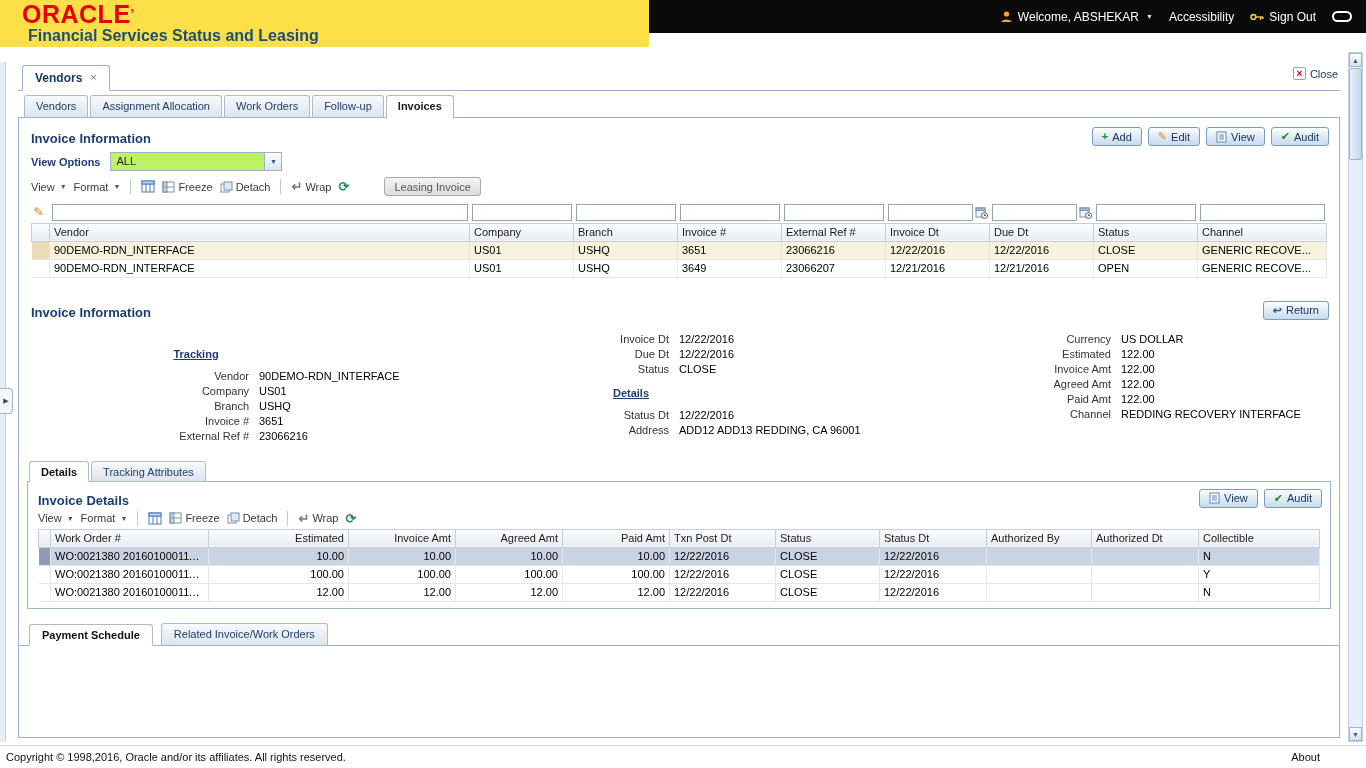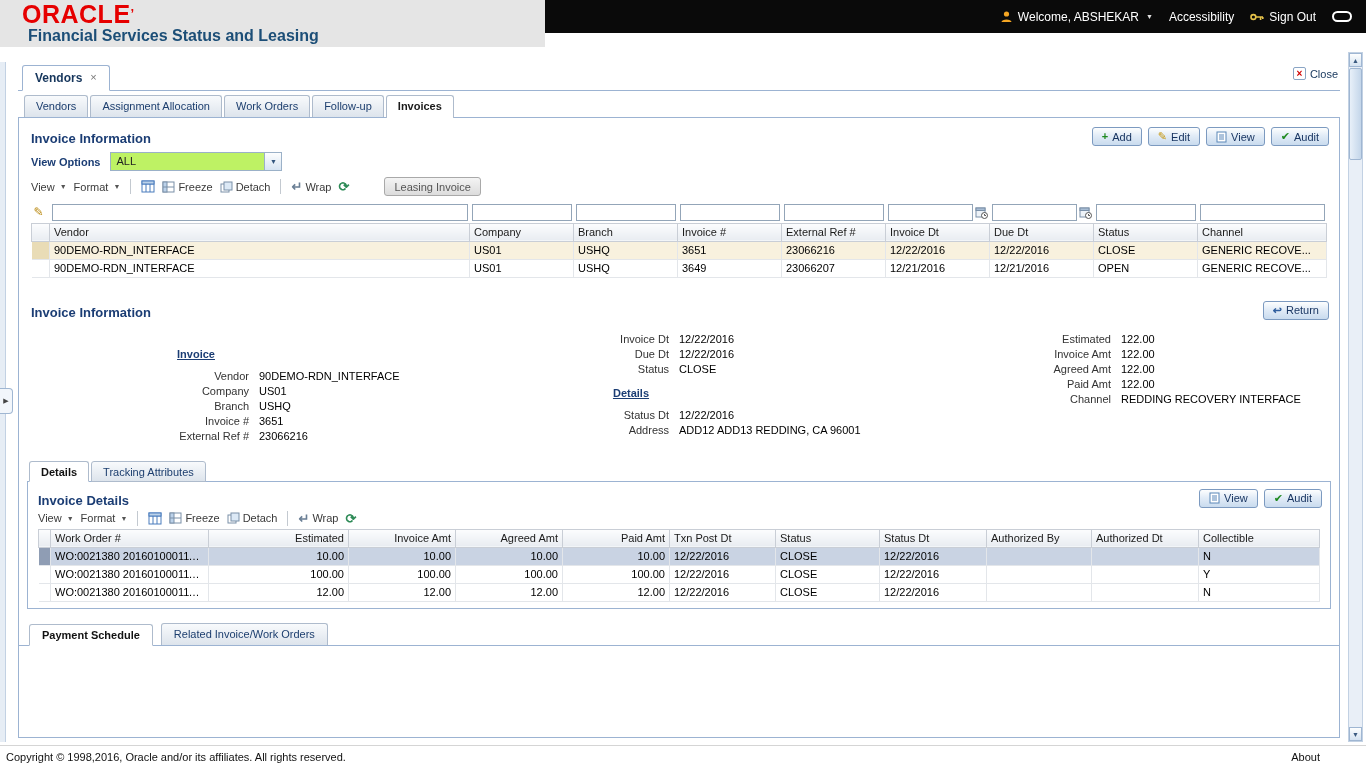--- a/index.html
+++ b/index.html
@@ -9,21 +9,21 @@
 
   
   .topbar{position:absolute;top:0;left:0;width:100%;height:33px;background:#0a0a0a;
     display:flex;align-items:center;justify-content:flex-end;gap:16px;padding-right:14px;
     color:#fff;font-size:12px;z-index:1;}
   .topbar .item{display:flex;align-items:center;gap:5px;cursor:pointer;}
   .caret{font-size:7px;color:#e0e0e0;margin-left:2px;}
   .power-pill{width:20px;height:11px;border:2px solid #fff;border-radius:7px;display:inline-block;}
 
   
-  .logo-block{position:absolute;top:0;left:0;width:545px;height:47px;background:#e5e5e5;
+  .logo-block{position:absolute;top:0;left:0;width:649px;height:47px;background:#fde047;
     padding:1px 16px 0 22px;z-index:3;}
   .oracle{color:#e60000;font-size:25px;font-weight:bold;letter-spacing:.5px;line-height:26px;}
   .oracle .mark{font-size:13px;vertical-align:top;}
   .app-title{color:#1c4e77;font-size:16px;font-weight:bold;margin-left:6px;line-height:17px;}
 
   
   .vscroll{position:absolute;right:3px;top:52px;width:15px;height:690px;background:#e9eff7;
     border:1px solid #c2d1e3;z-index:4;}
   .vs-btn{position:absolute;left:0;width:13px;height:14px;background:linear-gradient(#fdfefe,#d4e2f1);
     border:1px solid #9fb6d2;display:flex;align-items:center;justify-content:center;font-size:7px;color:#3a5a80;cursor:pointer;}
@@ -388,21 +388,21 @@
     <div class="sec-head" style="margin-top:14px;">
       <span class="sec-title">Invoice Information</span>
       <div class="btn">
         <span class="ico ico-return">↩</span>
         <span>Return</span>
       </div>
     </div>
 
     <div class="form3">
       <div class="c1">
-        <div class="fgroup-title">Invoice</div>
+        <div class="fgroup-title">Tracking</div>
         <div class="frow">
             <span class="flabel">Vendor</span>
             <span class="fval">90DEMO-RDN_INTERFACE</span>
           </div>
         <div class="frow">
             <span class="flabel">Company</span>
             <span class="fval">US01</span>
           </div>
         <div class="frow">
             <span class="flabel">Branch</span>
@@ -434,20 +434,24 @@
         <div class="frow">
             <span class="flabel">Status Dt</span>
             <span class="fval">12/22/2016</span>
           </div>
         <div class="frow">
             <span class="flabel">Address</span>
             <span class="fval">ADD12 ADD13 REDDING, CA 96001</span>
           </div>
       </div>
       <div class="c3">
+        <div class="frow">
+            <span class="flabel">Currency</span>
+            <span class="fval">US DOLLAR</span>
+          </div>
         <div class="frow">
             <span class="flabel">Estimated</span>
             <span class="fval">122.00</span>
           </div>
         <div class="frow">
             <span class="flabel">Invoice Amt</span>
             <span class="fval">122.00</span>
           </div>
         <div class="frow">
             <span class="flabel">Agreed Amt</span>

